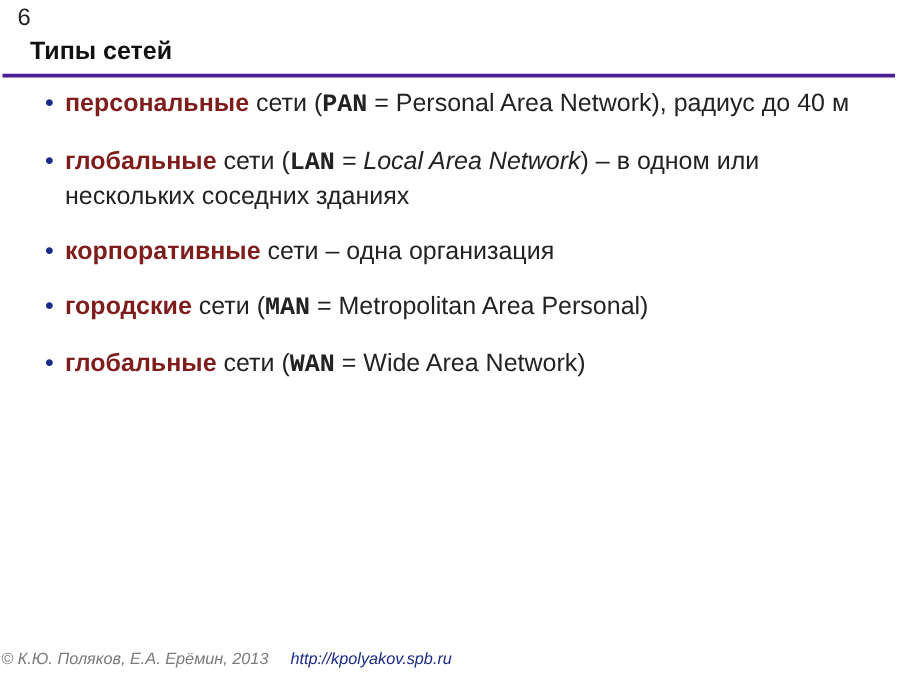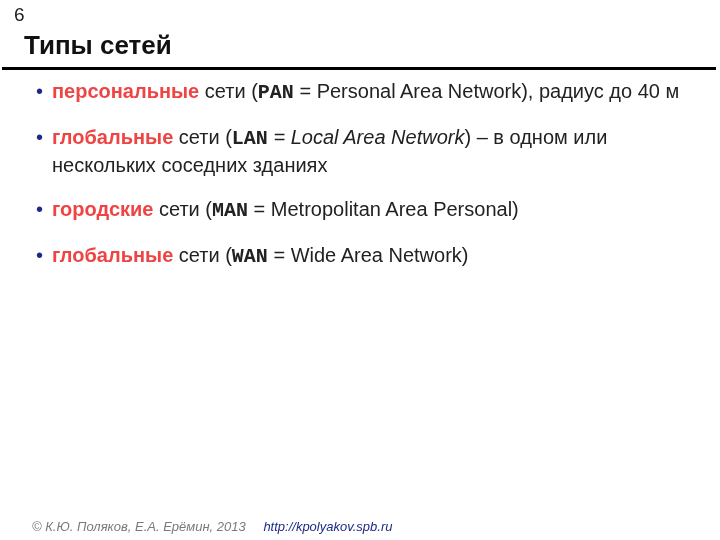--- a/index.html
+++ b/index.html
@@ -21,25 +21,25 @@
     font-style: italic;
     color: #7a7a7a;
     font-size: 14px;
   }
   .header-right {
     color: #222;
     font-size: 19px;
     font-weight: normal;
   }
   .title {
-    font-size: 26px;
+    font-size: 20px;
     font-weight: bold;
     color: #111;
     padding: 4px 0 6px 22px;
-    border-bottom: 3px solid #000000;
+    border-bottom: 3px solid #4c1d95;
     margin: 0 4px 0 2px;
   }
   .content {
     padding: 8px 30px 0 36px;
   }
   .bullet-item {
     position: relative;
     padding-left: 16px;
     margin-bottom: 18px;
     font-size: 20px;
@@ -49,29 +49,29 @@
   .bullet-item::before {
     content: "•";
     position: absolute;
     left: 0;
     top: 0;
     color: #1a2a88;
     font-size: 20px;
     line-height: 1.3;
   }
   .bold-blue {
-    color: #ef4444;
+    color: #7f1d1d;
     font-weight: bold;
   }
   .bold { font-weight: bold; font-family: Liberation Mono, monospace; }
   .italic { font-style: italic; }
   .footer {
     position: absolute;
     bottom: 6px;
-    left: 32px;
+    left: 1px;
     font-size: 13px;
   }
   .footer-copyright {
     font-style: italic;
     color: #7a7a7a;
   }
   .footer-url {
     font-style: italic;
     color: #1a2a88;
     margin-left: 14px;
@@ -89,20 +89,23 @@
 <div class="content">
 
   <div class="bullet-item">
     <span class="bold-blue">персональные</span><span> сети (</span><span class="bold">PAN</span><span> = Personal Area Network), радиус до 40 м</span>
   </div>
 
   <div class="bullet-item">
     <span class="bold-blue">глобальные</span><span> сети (</span><span class="bold">LAN</span><span class="italic"> = Local Area Network</span><span>) – в одном или нескольких соседних зданиях</span>
   </div>
 
+  <div class="bullet-item">
+    <span class="bold-blue">корпоративные</span><span> сети – одна организация</span>
+  </div>
 
   <div class="bullet-item">
     <span class="bold-blue">городские</span><span> сети (</span><span class="bold">MAN</span><span> = Metropolitan Area Personal)</span>
   </div>
 
   <div class="bullet-item">
     <span class="bold-blue">глобальные</span><span> сети (</span><span class="bold">WAN</span><span> = Wide Area Network)</span>
   </div>
 
 </div>

